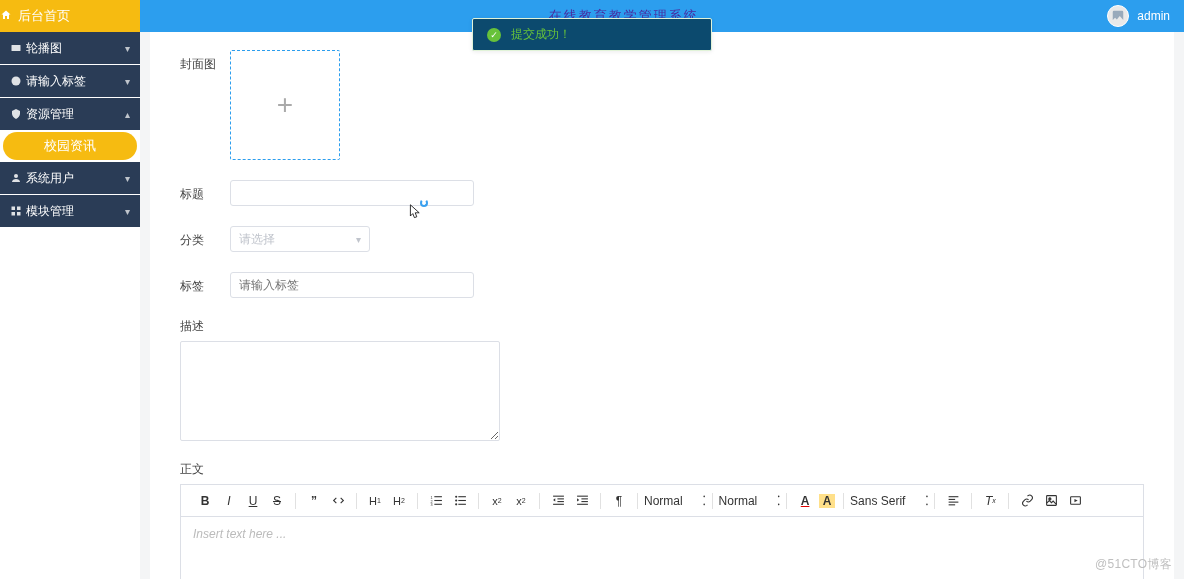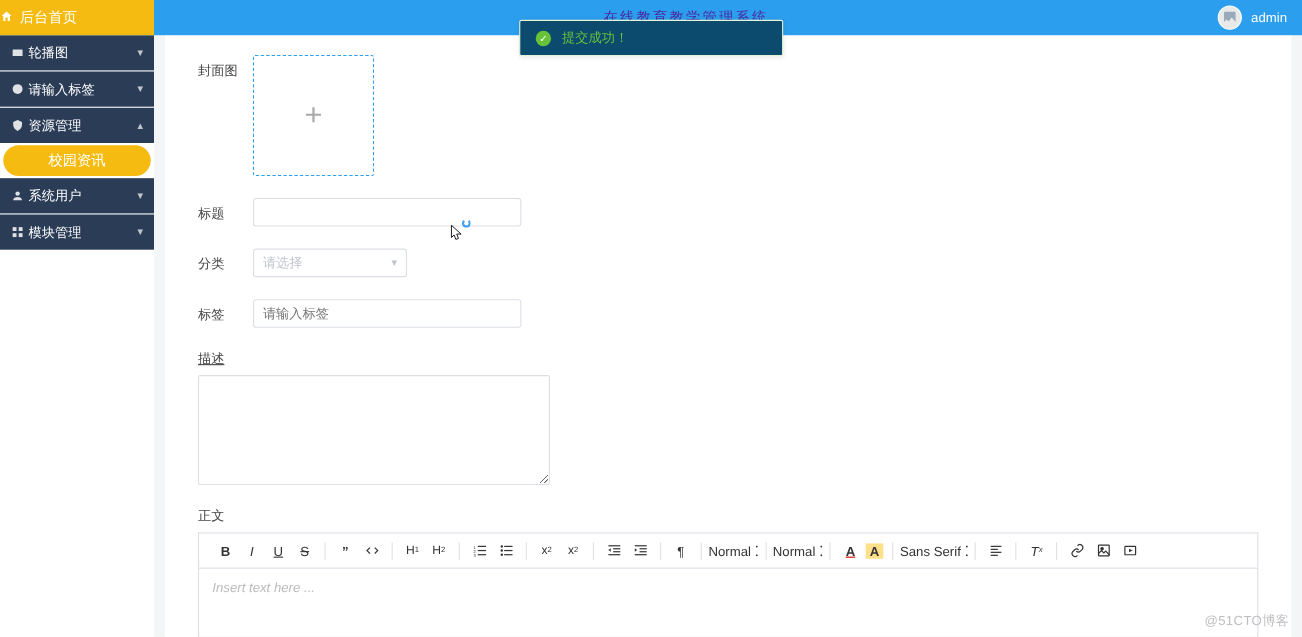--- a/index.html
+++ b/index.html
@@ -28,21 +28,21 @@
     input[type=text].wide { width: 244px; height: 26px; border: 1px solid #dcdfe6; border-radius: 3px; padding: 0 8px; font-size: 12px; outline: none; }
     .select { width: 140px; height: 26px; border: 1px solid #dcdfe6; border-radius: 3px; display: flex; align-items: center; justify-content: space-between; padding: 0 8px; color: #c0c4cc; font-size: 12px; cursor: pointer; background:#fff; }
     .select .caron { color: #c0c4cc; font-size: 10px; }
     .textarea { width: 320px; height: 100px; border: 1px solid #dcdfe6; border-radius: 2px; resize: both; padding: 6px; font-size: 12px; }
     .editor { }
     .section-label { color: #444; font-size: 12px; margin-bottom: 6px; }
     .toolbar { border: 1px solid #dcdfe6; border-bottom: none; height: 32px; display: flex; align-items: center; gap: 0; padding: 0 8px; }
     .tb-group { display: flex; align-items: center; gap: 4px; padding: 0 6px; }
     .tb-sep { width: 0; height: 16px; border-left: 1px solid #e1e1e1; margin: 0 2px; }
     .tb-btn { width: 20px; height: 20px; display: inline-flex; align-items: center; justify-content: center; font-size: 12px; color: #333; cursor: pointer; }
-    .tb-select { display: flex; align-items: center; gap: 4px; color: #333; font-size: 12px; cursor: pointer; padding: 0 4px; }
+    .tb-select { display: flex; align-items: center; gap: 20px; color: #333; font-size: 12px; cursor: pointer; padding: 0 4px; }
     .tb-dots { display:inline-block; font-size:13px; line-height:1; color:#333; }
     .editor-body { border: 1px solid #dcdfe6; height: 64px; padding: 10px 12px; color: #bbb; font-style: italic; font-size: 12px; }
     .watermark { position: absolute; right: 12px; bottom: 6px; color: #bfbfbf; font-size: 12px; z-index: 50; letter-spacing: .3px; }
     .cursor { position:absolute; width:14px; height:16px; z-index: 60; pointer-events:none; }
     .spinner { position:absolute; width:8px; height:8px; border:2px solid #3aa0ef; border-top-color:transparent; border-radius:50%; z-index:60; }
   </style>
 </head>
 <body>
 
 <div class="topbar">
@@ -154,21 +154,21 @@
       <span class="caron">▾</span>
     </div>
   </div>
 
   <div class="row">
     <span class="label">标签</span>
     <input type="text" class="wide" placeholder="请输入标签" style="">
   </div>
 
   <div class="row" style="flex-direction:column; align-items:flex-start;">
-    <span class="label" style="padding-top:0; margin-bottom:6px;text-decoration:underline;">描述</span>
+    <span class="label" style="padding-top:0; margin-bottom:6px;">描述</span>
     <textarea class="textarea" style=""></textarea>
   </div>
 
   <div class="editor">
     <div class="section-label">正文</div>
     <div class="toolbar">
       <div class="tb-group">
         <span class="tb-btn" style="font-weight:bold;">B</span>
         <span class="tb-btn" style="font-style:italic;">I</span>
         <span class="tb-btn" style="text-decoration:underline;">U</span>

